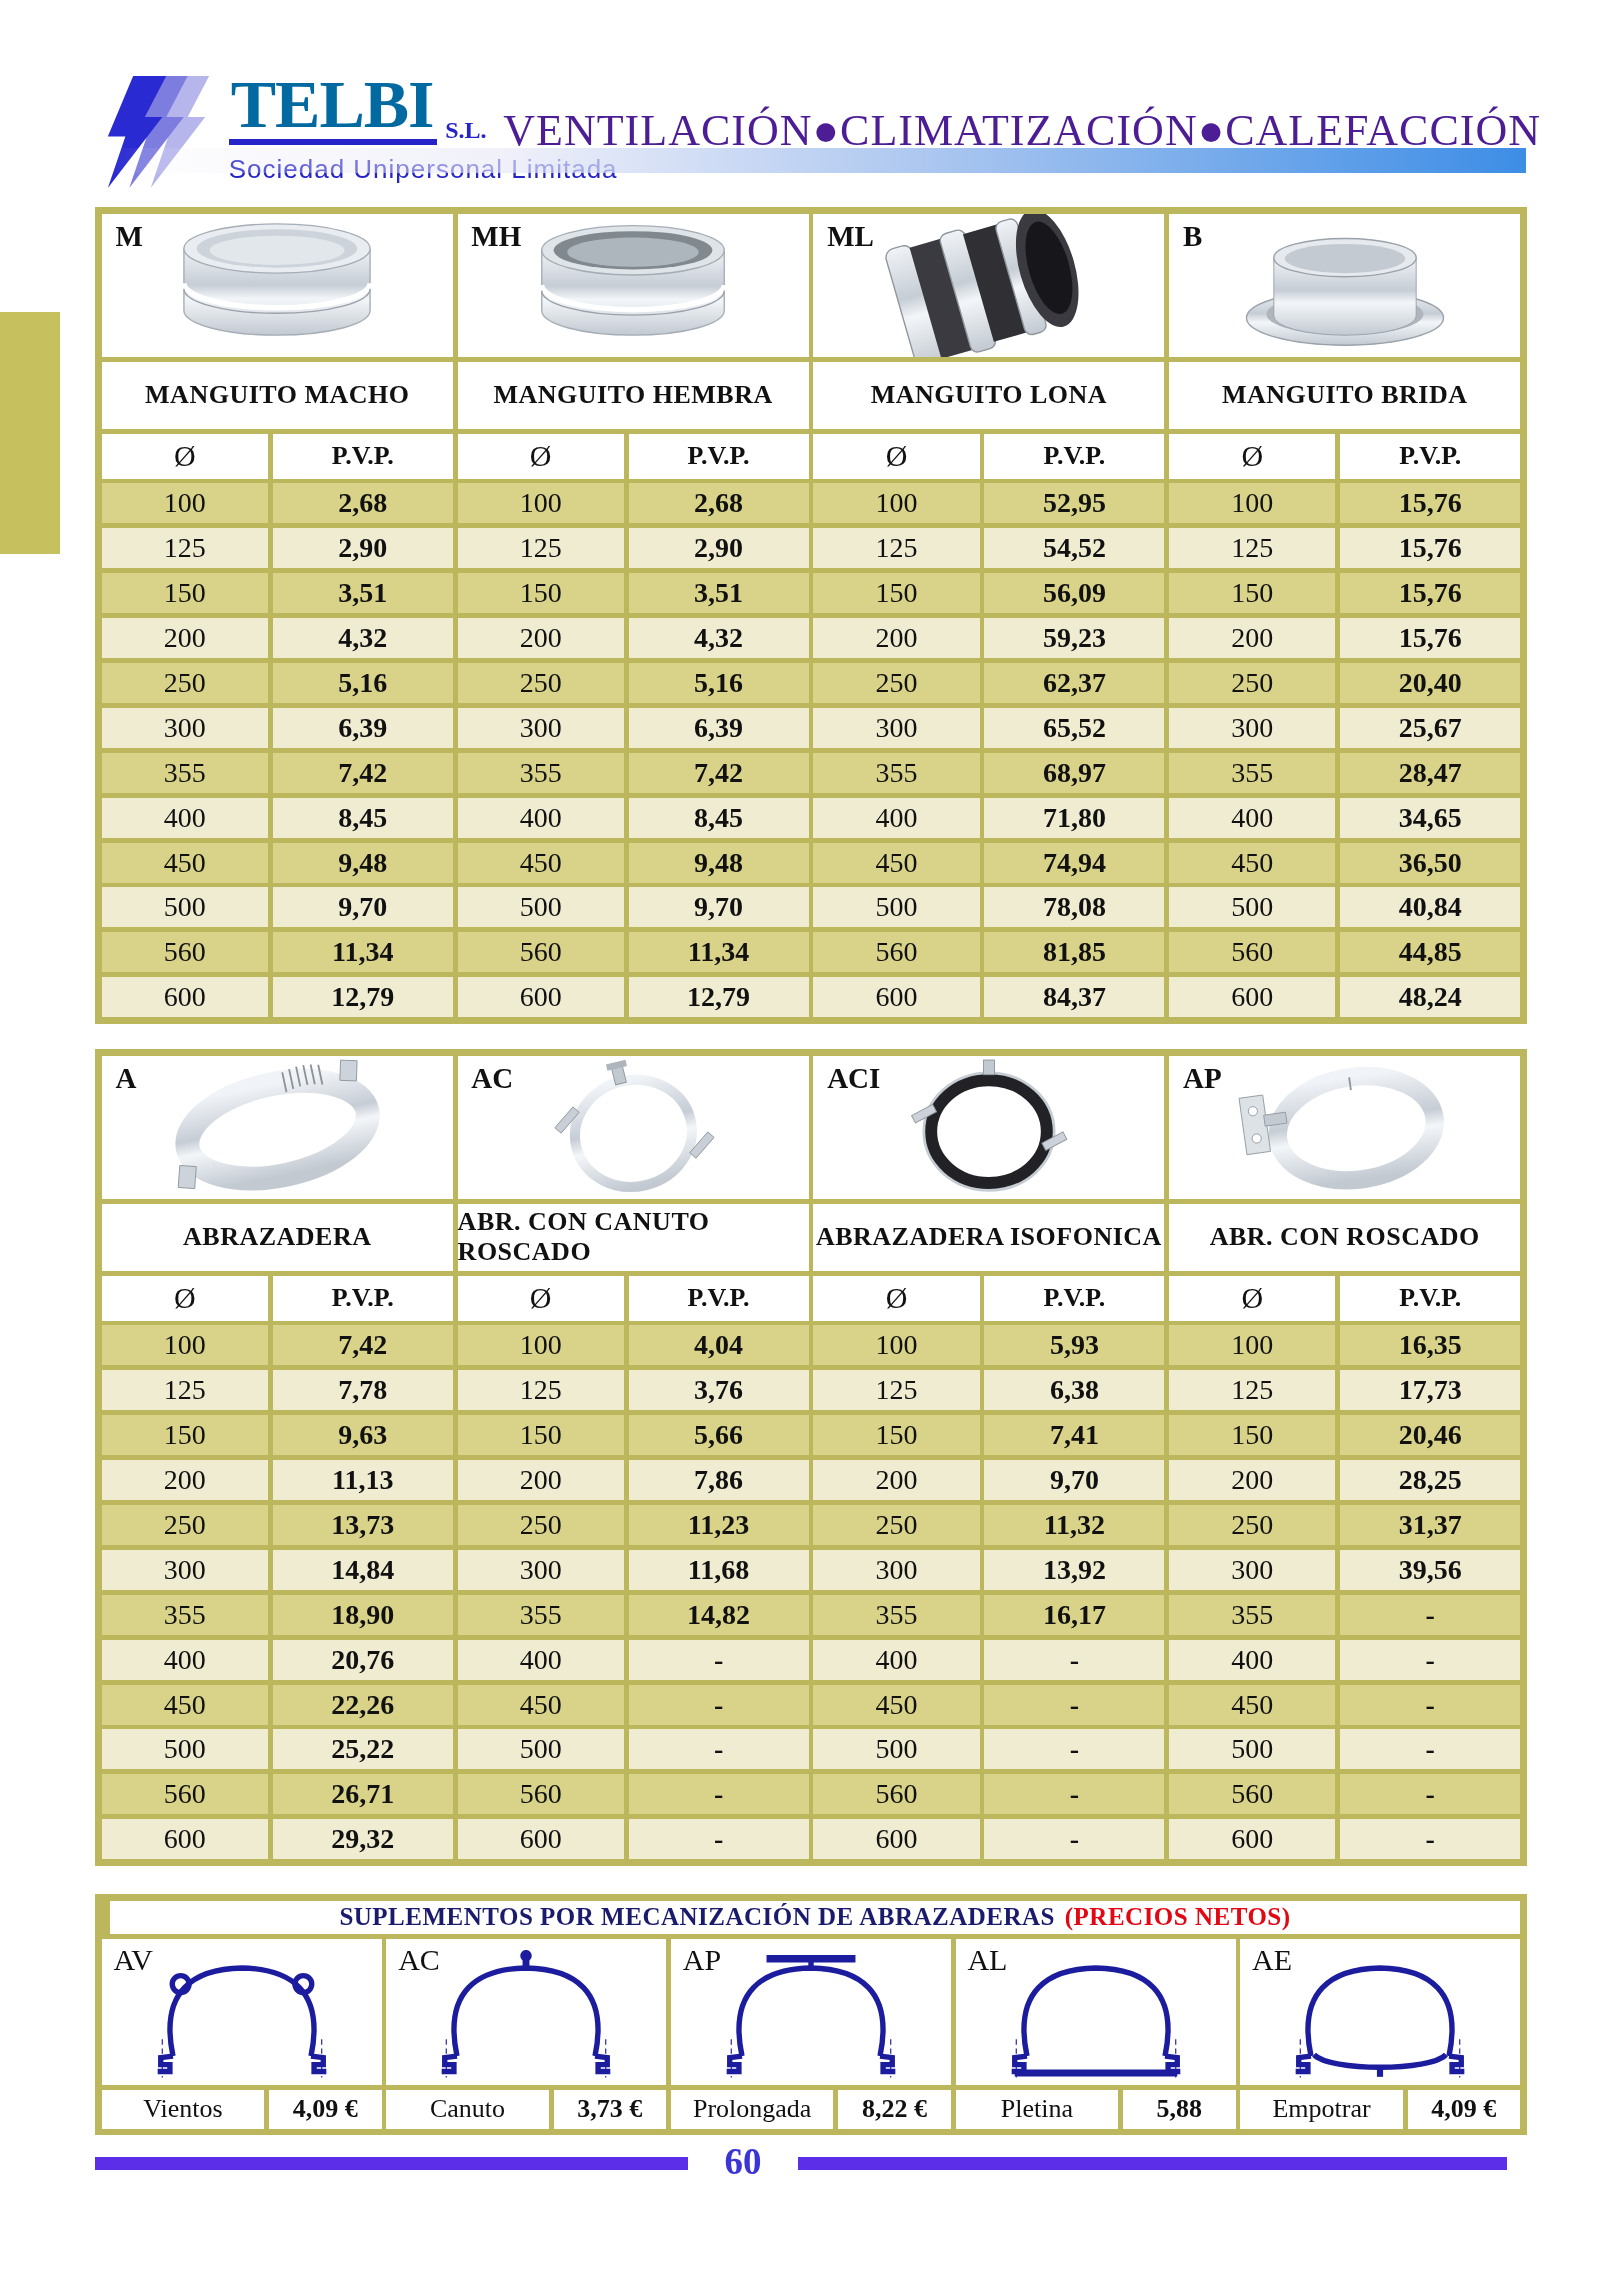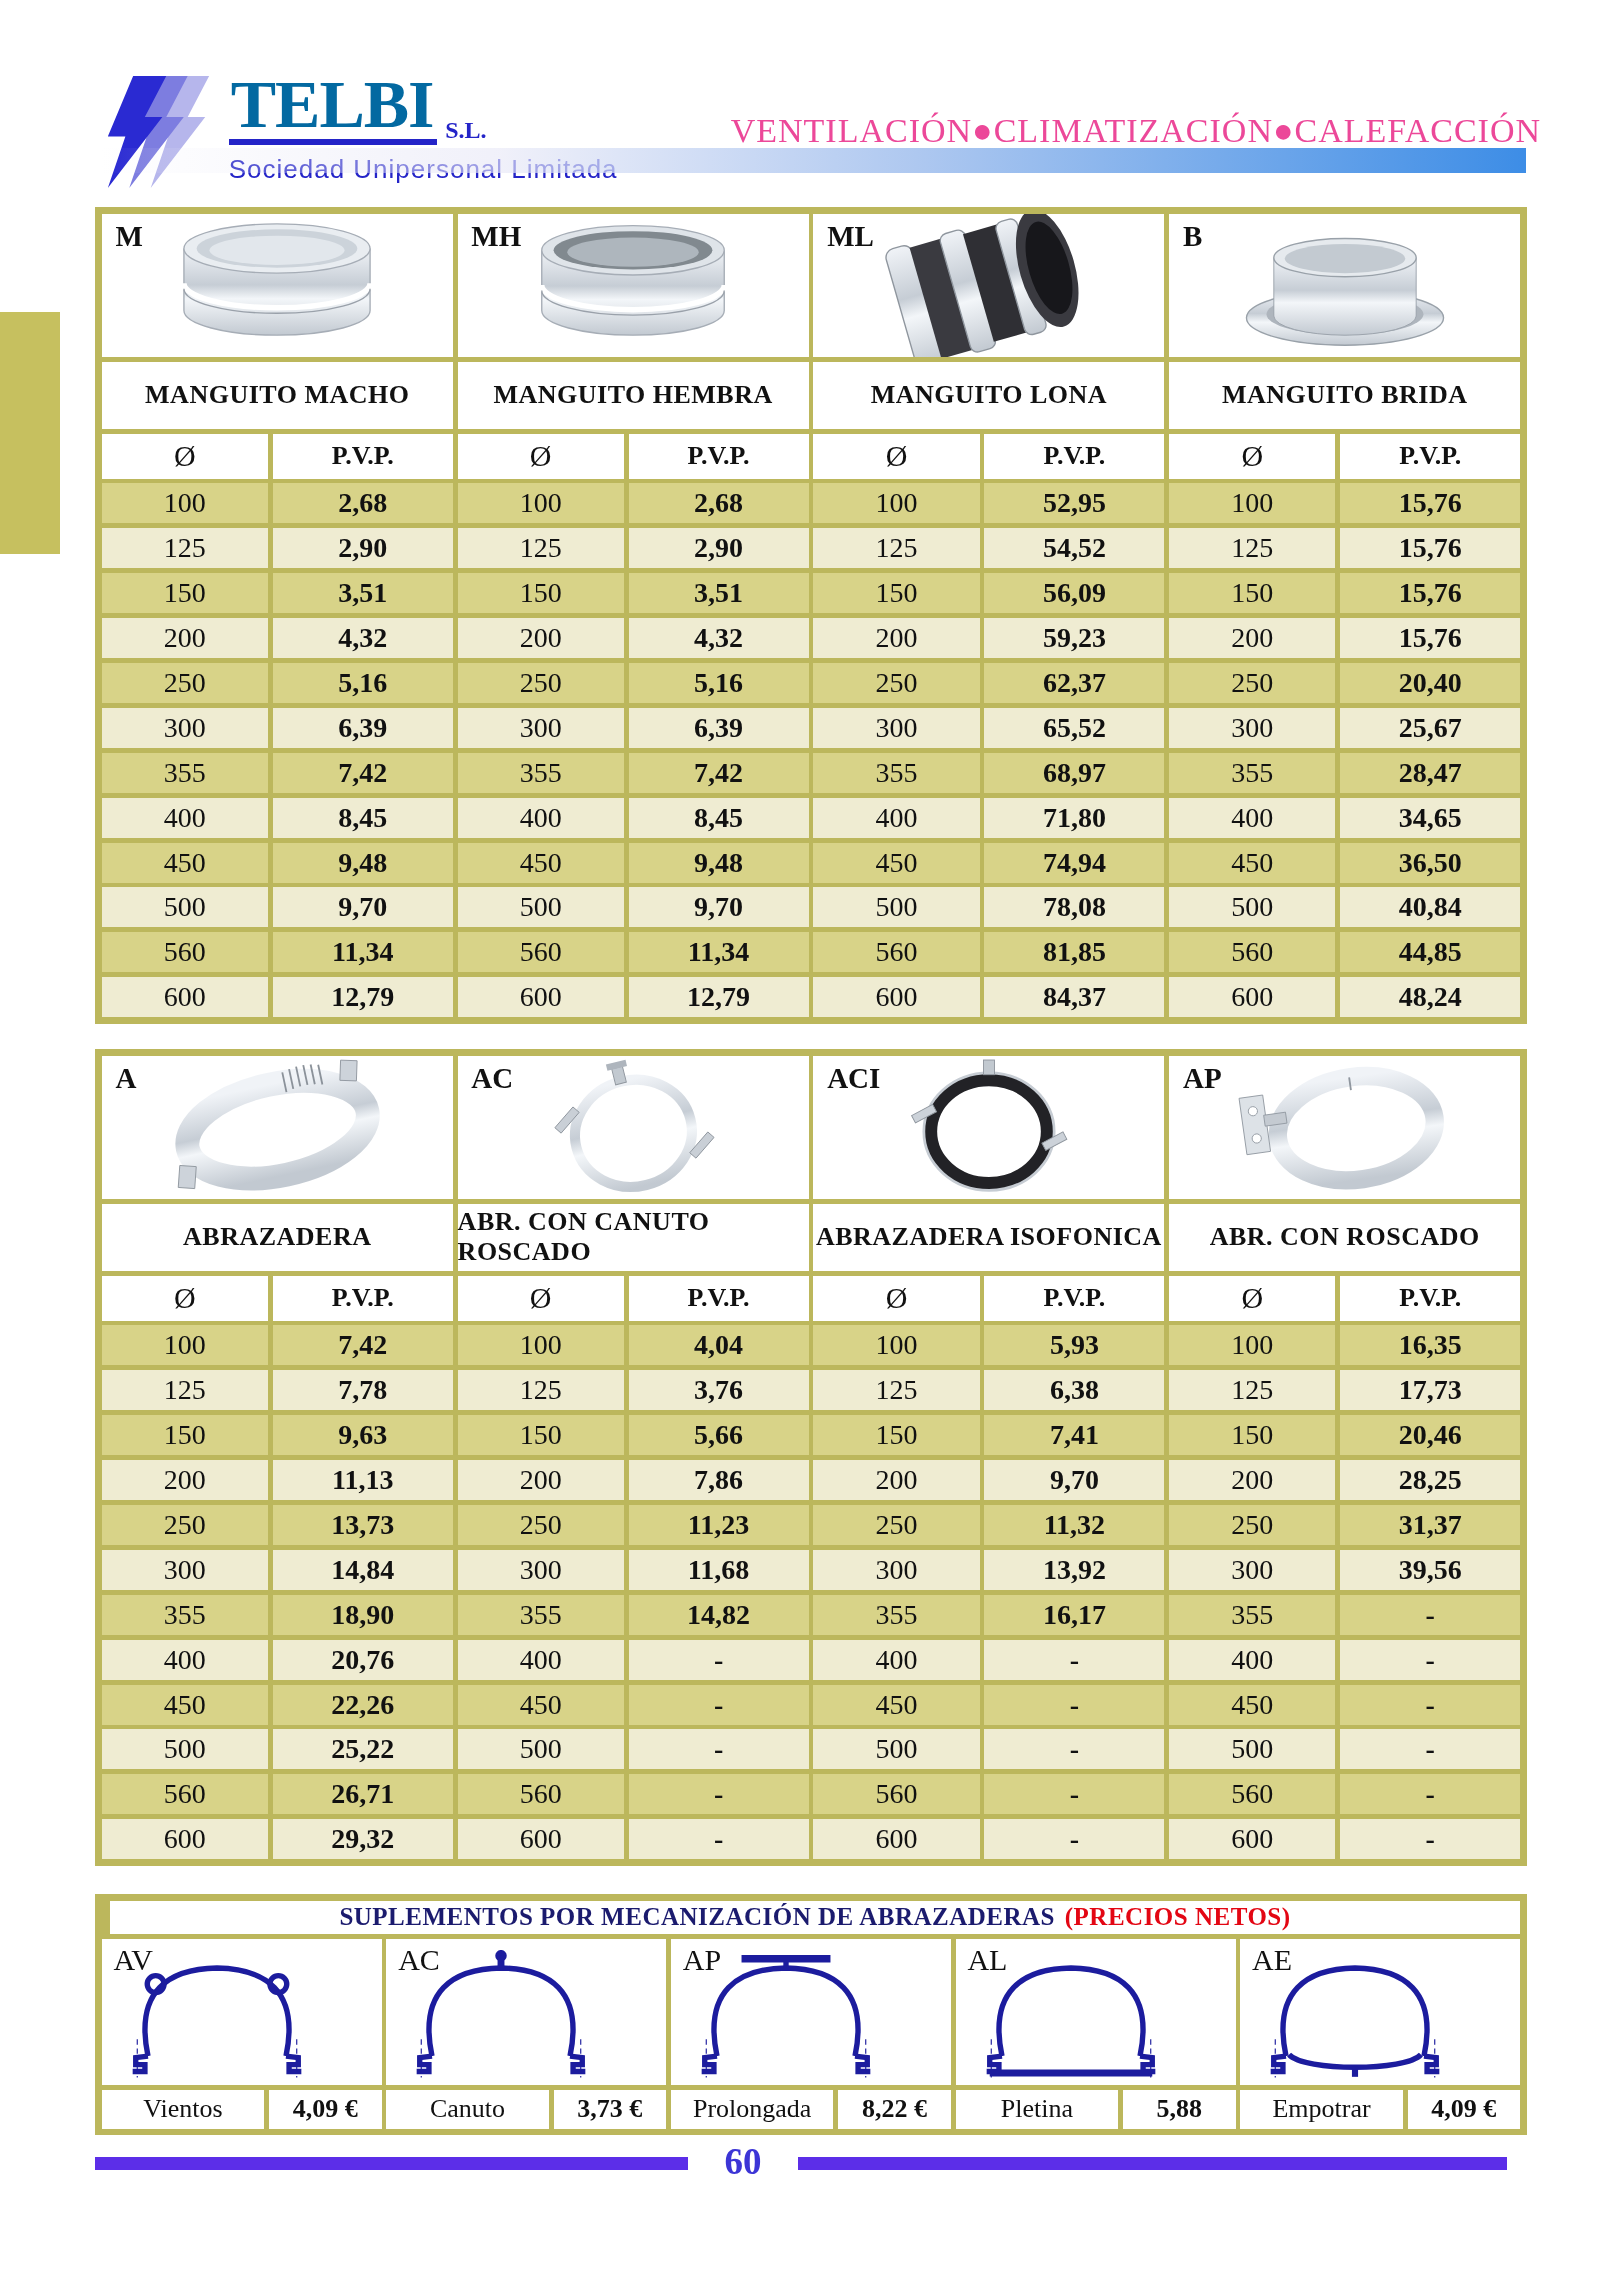--- a/index.html
+++ b/index.html
@@ -11,21 +11,21 @@
   .logo-wrap { position:absolute; left:100px; top:76px; display:flex; align-items:flex-start; }
   .logo-text { margin-left:13.7px; }
   .brand-row { display:flex; align-items:flex-end; }
   .brand-main {
     font-size:68px; font-weight:bold; color:#0369a1; letter-spacing:-1px;
     line-height:57px; border-bottom:6.8px solid #2424c8; padding:0 3.9px 5.9px 2px; display:inline-block;
   }
   .brand-suffix { font-size:24px; font-weight:bold; color:#2424c8; margin-left:7.8px; line-height:29px; }
   .brand-sub { font-family:"Liberation Sans", sans-serif; font-size:26px; color:#2424c8; margin-top:8.8px; letter-spacing:1px; }
   .tagline {
-    position:absolute; top:114px; right:81px; font-size:34px; color:#ec4899;
+    position:absolute; top:114px; right:81px; font-size:44px; color:#4c1d95;
     letter-spacing:1px; line-height:34px; white-space:nowrap;
   }
   .header-bar {
     position:absolute; left:100px; top:148px; width:1426px; height:25px;
     background:linear-gradient(90deg, rgba(255,255,255,0) 0%, rgba(233,233,247,0.65) 28%, rgba(168,196,239,0.95) 58%, #3d8de6 100%);
   }
   .left-accent { position:absolute; left:0; top:312px; width:60px; height:242px; background:#c6c05f; }
 
   
   .price-table {
@@ -53,21 +53,21 @@
     position:absolute; left:95px; top:1894px; width:1432px; background:#bcb75c; padding:6.8px;
     box-sizing:border-box; display:grid; gap:4.9px;
     grid-template-columns:repeat(5, 59fr 41fr);
     grid-template-rows:33px 146px 39px;
   }
   .sup-title {
     grid-column:1 / -1; background:#fff; display:flex; align-items:center; justify-content:center;
     font-weight:bold; font-size:25px; color:#1b1b6e; letter-spacing:0.5px;margin-left:8px;
   }
   .sup-title .red { color:#e30613; margin-left:9.8px; }
-  .sup-diagram { grid-column:span 2; background:#fff; position:relative; display:flex; align-items:flex-end; justify-content:flex-start;text-decoration:underline; }
+  .sup-diagram { grid-column:span 2; background:#fff; position:relative; display:flex; align-items:flex-end; justify-content:center;text-decoration:underline; }
   .sup-code { position:absolute; left:11.7px; top:3.9px; font-size:30px; color:#111; }
   .sup-name { background:#fff; display:flex; align-items:center; justify-content:center; font-size:26px; }
   .sup-price { background:#fff; display:flex; align-items:center; justify-content:center; font-size:26px; font-weight:bold; }
 
   
   .footer-bar { position:absolute; top:2157px; height:12.7px; background:#5c2ee8; }
   .footer-bar.left { left:95px; width:593px; }
   .footer-bar.right { left:798px; width:709px; }
   .page-number {
     position:absolute; left:688px; top:2140px; width:110px; text-align:center;

